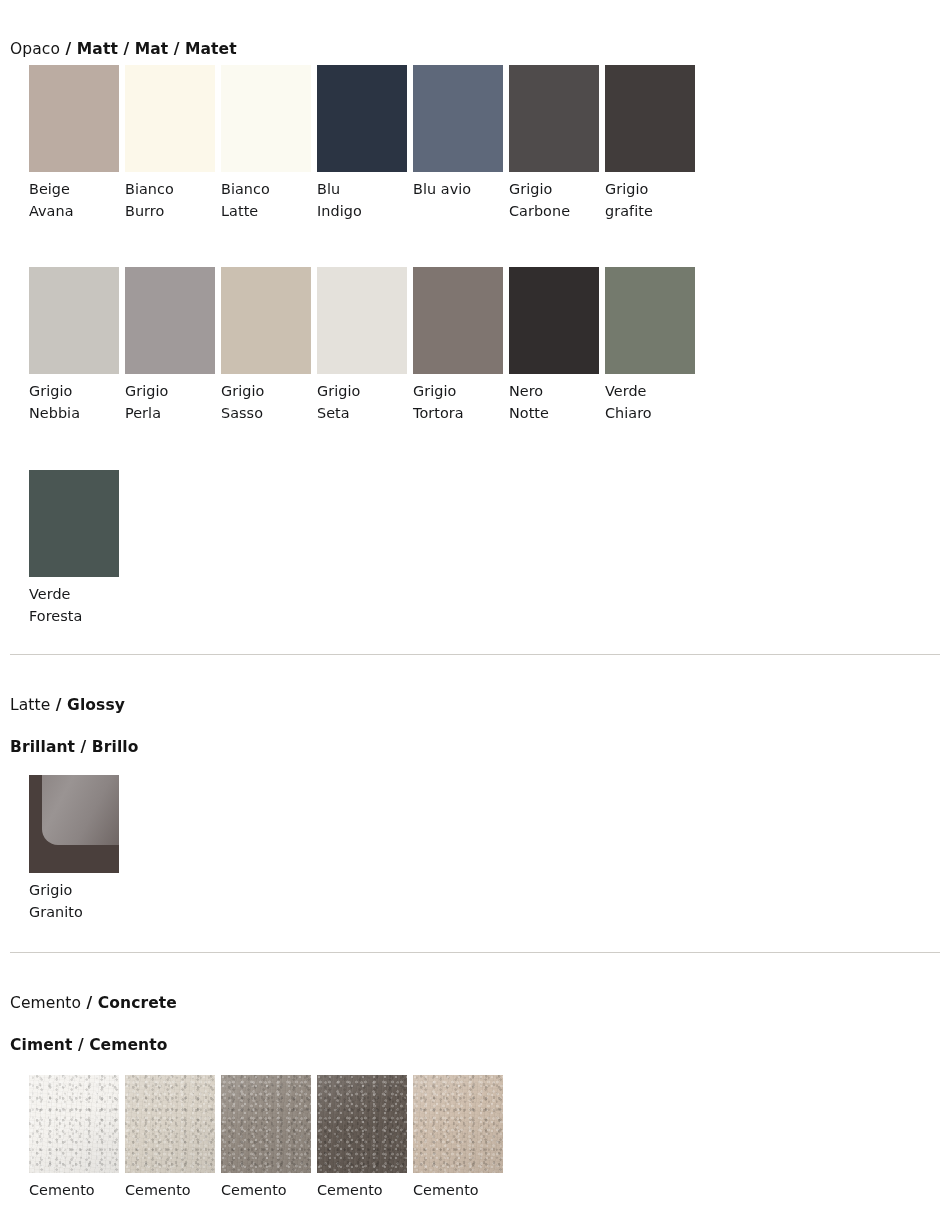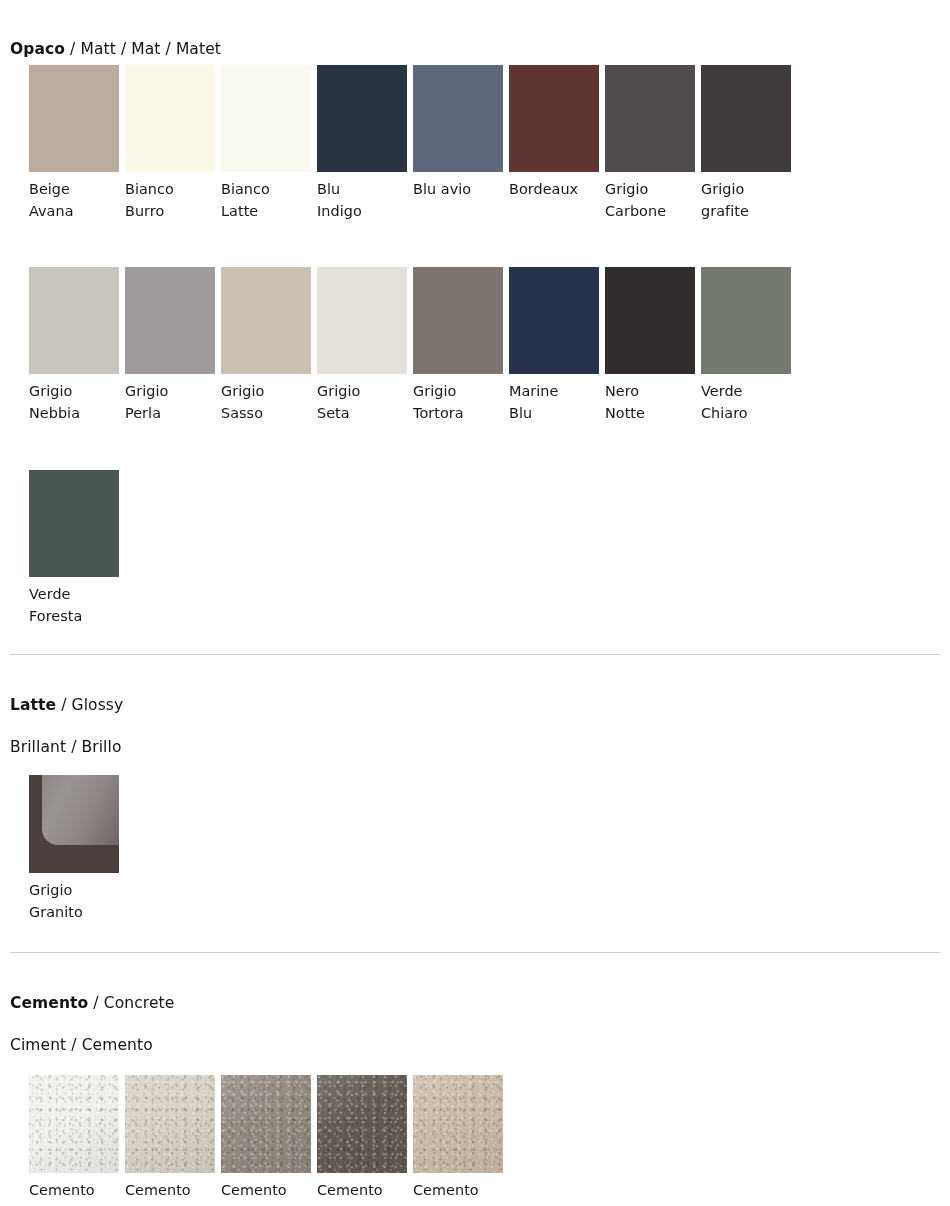--- a/index.html
+++ b/index.html
@@ -25,22 +25,22 @@
   }
 
   
   .section-head {
     font-size: 15.5px;
     line-height: 21px;
     letter-spacing: 0.1px;
     color: #141414;
     white-space: pre-line;
   }
-  .section-head .strong { font-weight: 700; }
-  .section-head .light  { font-weight: 400; }
+  .section-head .strong { font-weight: 400; }
+  .section-head .light  { font-weight: 700; }
 
   .sec-opaco   { padding-top: 18px; }
   .sec-lucido  { padding-top: 19px; }
   .sec-cemento { padding-top: 19px; }
 
   
   .divider {
     height: 1px;
     background: #cfcdc8;
     width: 930px;
@@ -166,24 +166,20 @@
       </div>
       <div class="swatch-cell">
         <div class="chip" style="background: rgb(43, 52, 67);"></div>
         <div class="chip-label">Blu Indigo</div>
       </div>
       <div class="swatch-cell">
         <div class="chip" style="background: rgb(94, 104, 122);"></div>
         <div class="chip-label">Blu avio</div>
       </div>
       <div class="swatch-cell">
-        <div class="chip" style="background: rgb(96, 52, 48);"></div>
-        <div class="chip-label">Bordeaux</div>
-      </div>
-      <div class="swatch-cell">
         <div class="chip" style="background: rgb(79, 75, 75);"></div>
         <div class="chip-label">Grigio
 Carbone</div>
       </div>
       <div class="swatch-cell">
         <div class="chip" style="background: rgb(65, 60, 59);"></div>
         <div class="chip-label">Grigio
 grafite</div>
       </div>
     </div>
@@ -204,24 +200,20 @@
 Sasso</div>
       </div>
       <div class="swatch-cell">
         <div class="chip" style="background: rgb(228, 225, 219);"></div>
         <div class="chip-label">Grigio Seta</div>
       </div>
       <div class="swatch-cell">
         <div class="chip" style="background: rgb(127, 117, 112);"></div>
         <div class="chip-label">Grigio
 Tortora</div>
-      </div>
-      <div class="swatch-cell">
-        <div class="chip" style="background: rgb(39, 51, 74);"></div>
-        <div class="chip-label">Marine Blu</div>
       </div>
       <div class="swatch-cell">
         <div class="chip" style="background: rgb(49, 45, 45);"></div>
         <div class="chip-label">Nero
 Notte</div>
       </div>
       <div class="swatch-cell">
         <div class="chip" style="background: rgb(116, 122, 109);"></div>
         <div class="chip-label">Verde
 Chiaro</div>

